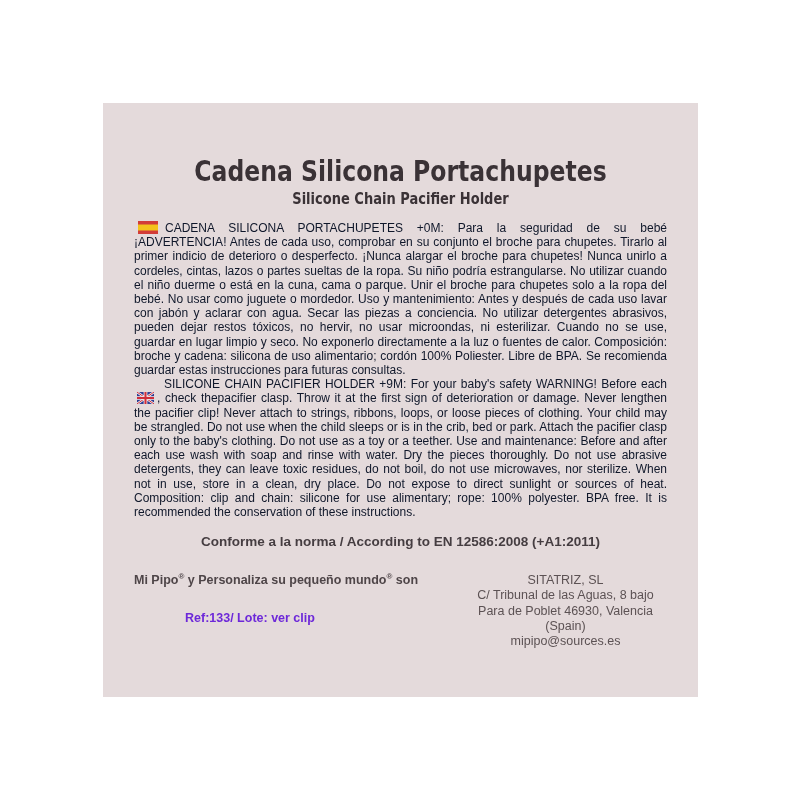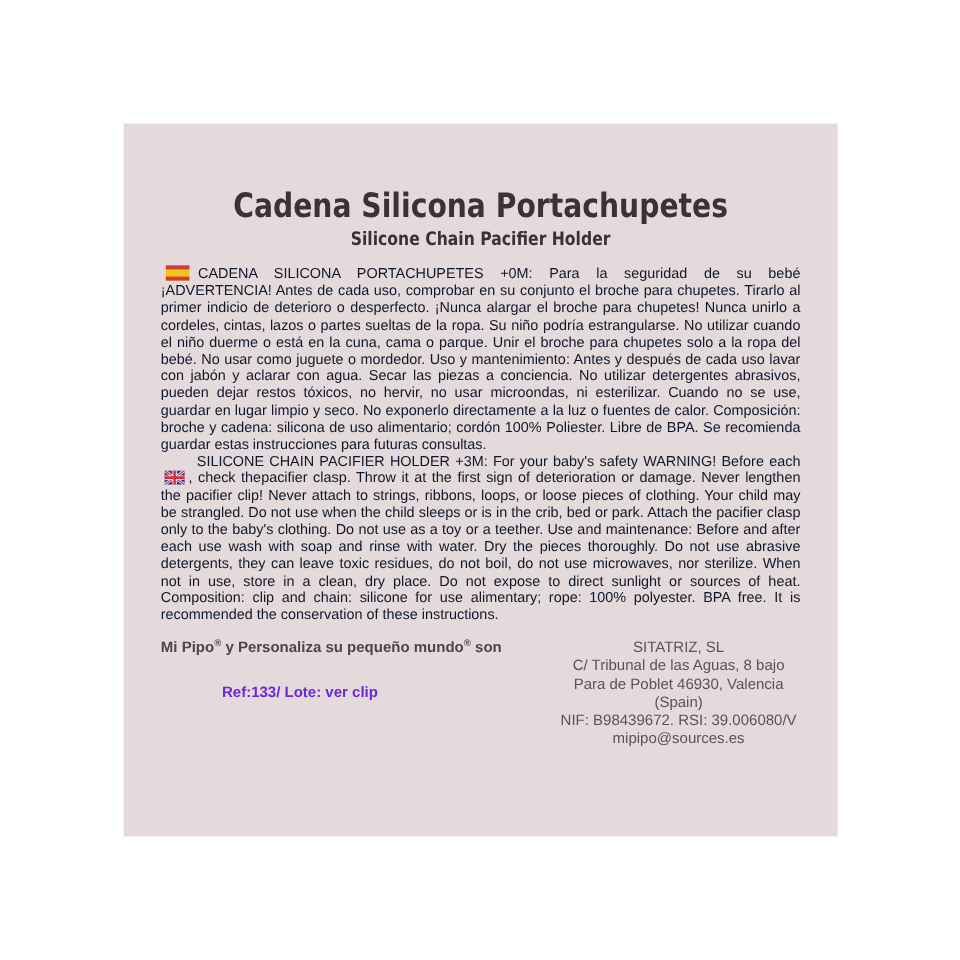--- a/index.html
+++ b/index.html
@@ -63,21 +63,21 @@
   .flag-en { margin: 0 3px; }
   .flag svg { display: block; }
   .compliance {
     margin-top: 15px;
     text-align: center;
     font-weight: bold;
     font-size: 13.5px;
     color: #453d41;
   }
   .footer-row {
-    margin-top: 13px;
+    margin-top: 24px;
     display: flex;
     justify-content: space-between;
     align-items: flex-start;
   }
   .trademark {
     width: 330px;
     font-weight: bold;
     font-size: 12.5px;
     line-height: 15px;
     color: #4e4548;
@@ -109,38 +109,38 @@
 
     <div class="title">Cadena Silicona Portachupetes</div>
     <div class="subtitle">Silicone Chain Pacifier Holder</div>
 
     <div class="bodytext">
       <p class="para-es"><span class="flag flag-es"><svg width="20" height="13" viewBox="0 0 20 13">
               <rect width="20" height="13" fill="#f3c31c"></rect>
               <rect width="20" height="3.5" y="0" fill="#d23c38"></rect>
               <rect width="20" height="3.5" y="9.5" fill="#d23c38"></rect>
             </svg></span><span>CADENA SILICONA PORTACHUPETES +0M: Para la seguridad de su bebé ¡ADVERTENCIA! Antes de cada uso, comprobar en su conjunto el broche para chupetes. Tirarlo al primer indicio de deterioro o desperfecto. ¡Nunca alargar el broche para chupetes! Nunca unirlo a cordeles, cintas, lazos o partes sueltas de la ropa. Su niño podría estrangularse. No utilizar cuando el niño duerme o está en la cuna, cama o parque. Unir el broche para chupetes solo a la ropa del bebé. No usar como juguete o mordedor. Uso y mantenimiento: Antes y después de cada uso lavar con jabón y aclarar con agua. Secar las piezas a conciencia. No utilizar detergentes abrasivos, pueden dejar restos tóxicos, no hervir, no usar microondas, ni esterilizar. Cuando no se use, guardar en lugar limpio y seco. No exponerlo directamente a la luz o fuentes de calor. Composición: broche y cadena: silicona de uso alimentario; cordón 100% Poliester. Libre de BPA. Se recomienda guardar estas instrucciones para futuras consultas.</span></p>
-      <p class="para-en"><span>SILICONE CHAIN PACIFIER HOLDER +3M: For your baby's safety WARNING! Before each</span><span class="flag flag-en"><svg width="17" height="12" viewBox="0 0 60 42">
+      <p class="para-en"><span>SILICONE CHAIN PACIFIER HOLDER +9M: For your baby's safety WARNING! Before each</span><span class="flag flag-en"><svg width="17" height="12" viewBox="0 0 60 42">
               <rect width="60" height="42" fill="#2b3990"></rect>
               <path stroke="#f5f4f4" stroke-width="8" d="M0,0 L60,42 M60,0 L0,42"></path>
               <path stroke="#cf2e3b" stroke-width="3.5" d="M0,0 L60,42 M60,0 L0,42"></path>
               <path stroke="#f5f4f4" stroke-width="13" d="M30,0 V42 M0,21 H60"></path>
               <path stroke="#cf2e3b" stroke-width="7.5" d="M30,0 V42 M0,21 H60"></path>
             </svg></span><span>, check thepacifier clasp. Throw it at the first sign of deterioration or damage. Never lengthen the pacifier clip! Never attach to strings, ribbons, loops, or loose pieces of clothing. Your child may be strangled. Do not use when the child sleeps or is in the crib, bed or park. Attach the pacifier clasp only to the baby's clothing. Do not use as a toy or a teether. Use and maintenance: Before and after each use wash with soap and rinse with water. Dry the pieces thoroughly. Do not use abrasive detergents, they can leave toxic residues, do not boil, do not use microwaves, nor sterilize. When not in use, store in a clean, dry place. Do not expose to direct sunlight or sources of heat. Composition: clip and chain: silicone for use alimentary; rope: 100% polyester. BPA free. It is recommended the conservation of these instructions.</span></p>
     </div>
 
+    <div class="compliance">Conforme a la norma / According to EN 12586:2008 (+A1:2011)</div>
 
     <div class="footer-row">
       <div class="trademark">
         <div><span>Mi Pipo</span><sup>®</sup><span> y Personaliza su pequeño mundo</span><sup>®</sup><span> son</span></div>
         <div class="ref-line">Ref:133/ Lote: ver clip</div>
       </div>
       <div class="company">
         <div>SITATRIZ, SL</div>
         <div>C/ Tribunal de las Aguas, 8 bajo</div>
         <div>Para de Poblet 46930, Valencia (Spain)</div>
-        <div>NIF: B98439672. RSI: 39.006080/V</div>
         <div>mipipo@sources.es</div>
       </div>
     </div>
 
   </div>
 </div>
 
 </body></html>

